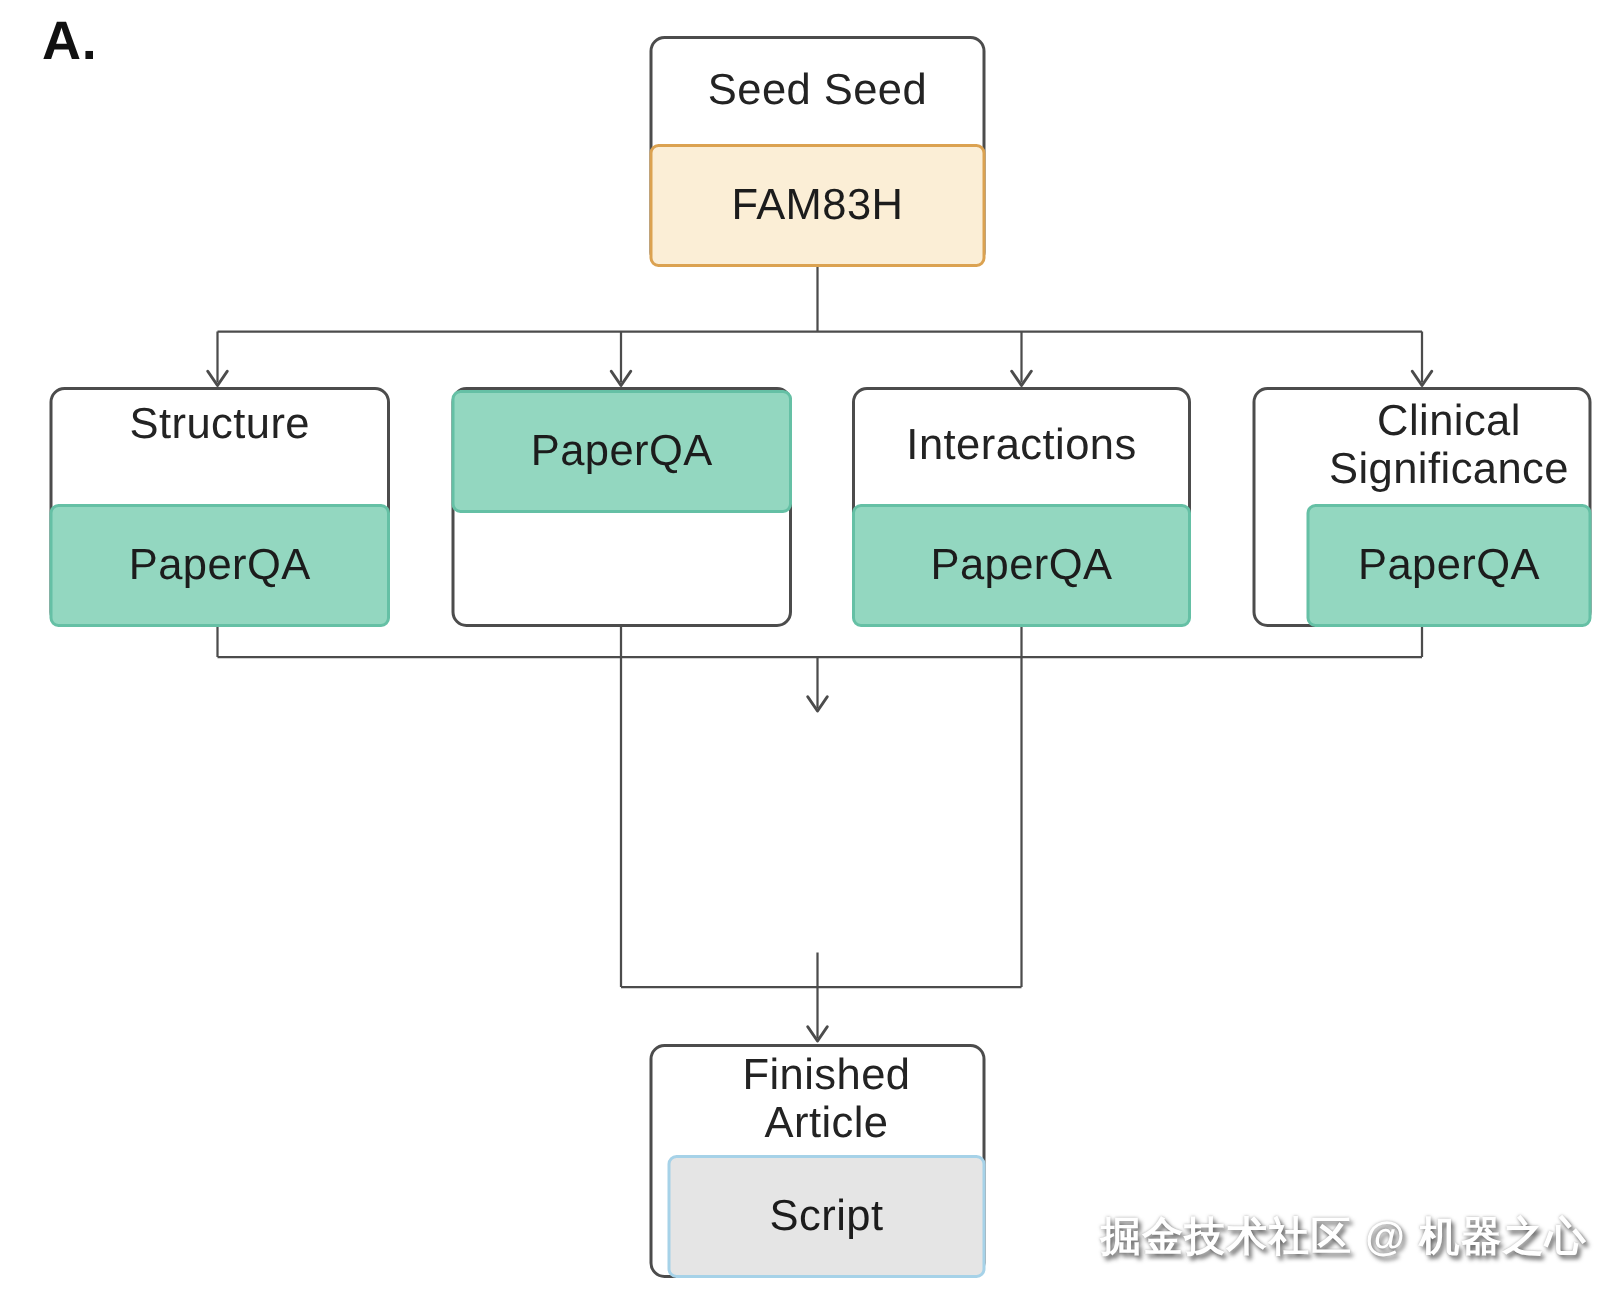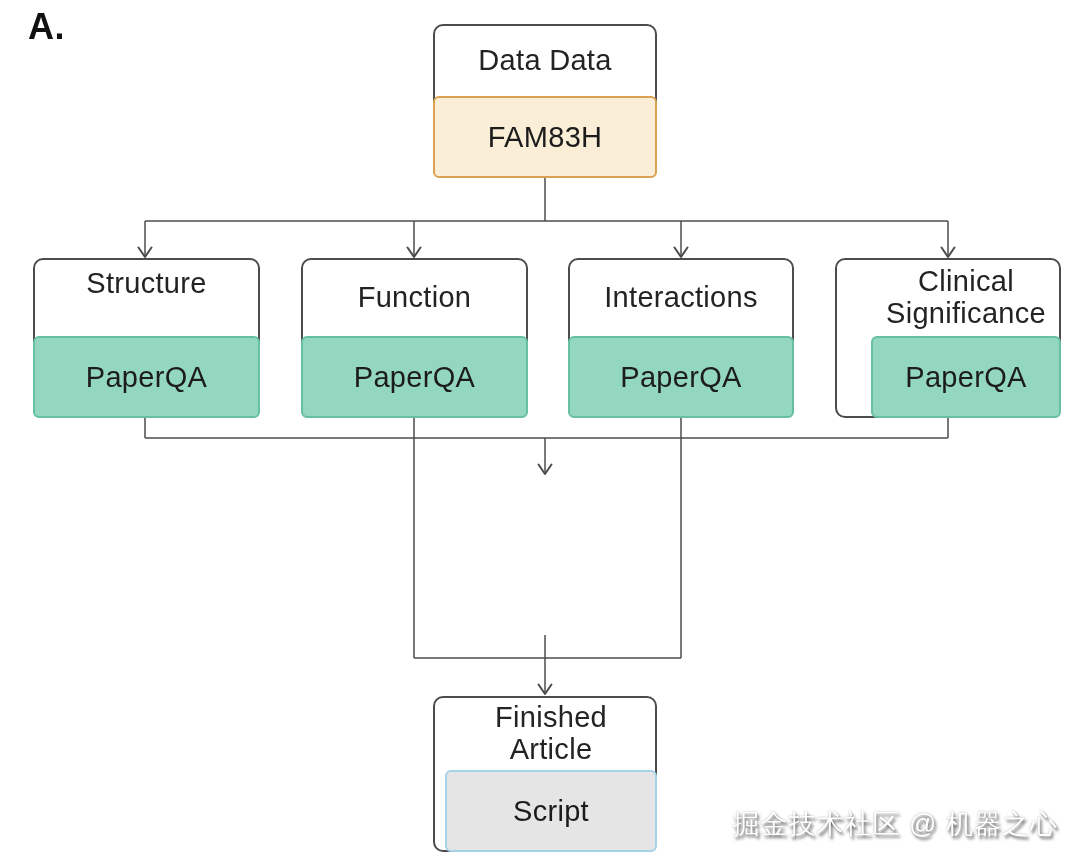--- a/index.html
+++ b/index.html
@@ -54,21 +54,21 @@
   .node-interactions .node-tag,
   .node-clinical .node-tag{height:82px;}
   .node-overview{left:433px;top:476px;width:224px;height:159px;}
   .node-overview .node-tag{height:85px;}
   .node-finished{left:433px;top:696px;width:224px;height:156px;padding-left:12px;}
   .node-finished .node-tag{height:82px;}
 
   .watermark{
     position:absolute;
     right:22px;top:806px;
-    font-size:27px;font-weight:400;
+    font-size:27px;font-weight:700;
     color:#ffffff;
     letter-spacing:1px;
     text-shadow:2px 3px 3px rgba(40,40,40,0.65), 0 0 2px rgba(90,90,90,0.5);
     white-space:nowrap;
   }
 </style>
 </head>
 <body>
 
 <div id="canvas">
@@ -100,31 +100,30 @@
     <path class="cline" d="M414 658 H681"></path>
 
     <path class="cline" d="M545 438 V472"></path>
     <polyline class="ahead" points="538.5,464.5 545,474 551.5,464.5"></polyline>
 
     <path class="cline" d="M545 635 V692"></path>
     <polyline class="ahead" points="538.5,684.5 545,694 551.5,684.5"></polyline>
   </svg>
 
   <div class="node node-data-seed">
-    <div class="node-title">Data Data</div>
+    <div class="node-title">Seed Seed</div>
     <div class="node-tag" style="background-color: rgb(251, 238, 214); border-color: rgb(219, 162, 81);">FAM83H</div>
   </div>
 
   <div class="node node-structure">
     <div class="node-title">Structure</div>
     <div class="node-tag" style="background-color: rgb(147, 215, 192); border-color: rgb(101, 192, 165);">PaperQA</div>
   </div>
 
   <div class="node node-function">
-    <div class="node-title">Function</div>
     <div class="node-tag" style="background-color: rgb(147, 215, 192); border-color: rgb(101, 192, 165);">PaperQA</div>
   </div>
 
   <div class="node node-interactions">
     <div class="node-title">Interactions</div>
     <div class="node-tag" style="background-color: rgb(147, 215, 192); border-color: rgb(101, 192, 165);">PaperQA</div>
   </div>
 
   <div class="node node-clinical">
     <div class="node-title">Clinical

